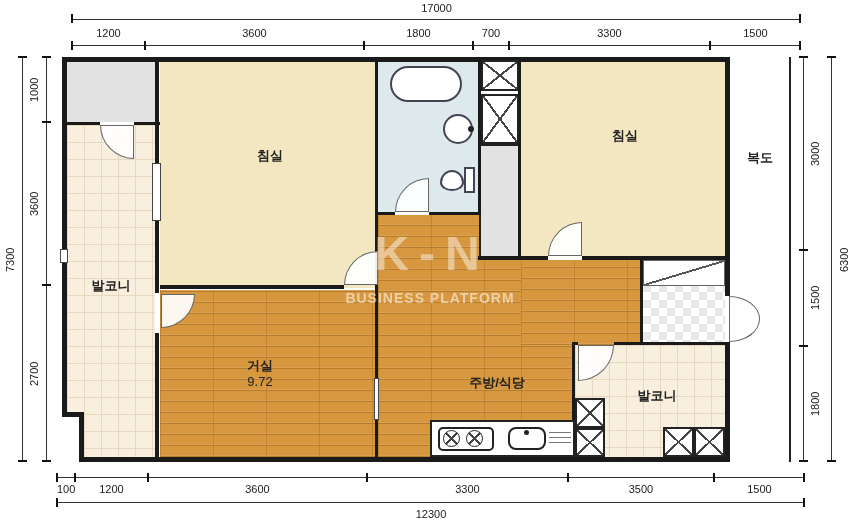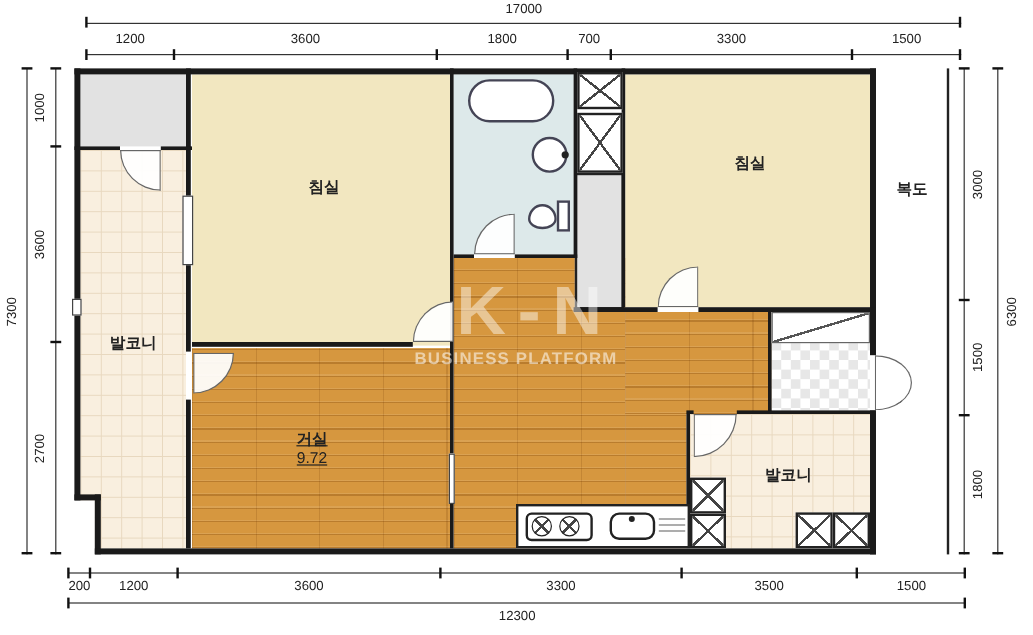--- a/index.html
+++ b/index.html
@@ -61,21 +61,21 @@
 <div class="tv" style="left:799px;top:41px;"></div>
 
 <div class="dl" style="left:57px;top:477px;width:748px;height:1px;"></div>
 <div class="tv" style="left:56px;top:473px;"></div>
 <div class="tv" style="left:74px;top:473px;"></div>
 <div class="tv" style="left:147px;top:473px;"></div>
 <div class="tv" style="left:366px;top:473px;"></div>
 <div class="tv" style="left:567px;top:473px;"></div>
 <div class="tv" style="left:713px;top:473px;"></div>
 <div class="tv" style="left:803px;top:473px;"></div>
-<div class="dlh" style="left:57px;top:483px;width:18px;">200</div>
+<div class="dlh" style="left:57px;top:483px;width:18px;">100</div>
 <div class="dlh" style="left:75px;top:483px;width:73px;">1200</div>
 <div class="dlh" style="left:148px;top:483px;width:219px;">3600</div>
 <div class="dlh" style="left:367px;top:483px;width:201px;">3300</div>
 <div class="dlh" style="left:568px;top:483px;width:146px;">3500</div>
 <div class="dlh" style="left:714px;top:483px;width:91px;">1500</div>
 <div class="dl" style="left:57px;top:502px;width:748px;height:1px;"></div>
 <div class="tv" style="left:56px;top:498px;"></div>
 <div class="tv" style="left:803px;top:498px;"></div>
 <div class="dlh" style="left:57px;top:508px;width:748px;">12300</div>
 
@@ -180,24 +180,25 @@
 <div class="xbox" style="left:575px;top:428px;width:30px;height:29px;"></div>
 <div class="xbox" style="left:663px;top:427px;width:31px;height:30px;"></div>
 <div class="xbox" style="left:694px;top:427px;width:31px;height:30px;"></div>
 
 <div class="rlabel" style="left:210px;top:148px;width:120px;">
   <div>침실</div>
 </div>
 <div class="rlabel" style="left:565px;top:128px;width:120px;">
   <div>침실</div>
 </div>
-<div class="rlabel" style="left:200px;top:358px;width:120px;text-decoration:underline;">
+<div class="rlabel" style="left:200px;top:358px;width:120px;">
   <div>거실</div>
   <div class="rarea">9.72</div>
 </div>
 <div class="rlabel" style="left:432px;top:375px;width:130px;">
+  <div>주방/식당</div>
 </div>
 <div class="rlabel" style="left:66px;top:278px;width:90px;">발코니</div>
 <div class="rlabel" style="left:612px;top:388px;width:90px;">발코니</div>
 <div class="rlabel" style="left:731px;top:150px;width:58px;">복도</div>
 
-<div class="wm" style="left:316px;top:226px;width:260px;font-size:57px;letter-spacing:10px;color:rgba(255,255,255,.45);">K-N</div>
+<div class="wm" style="left:302px;top:226px;width:260px;font-size:48px;letter-spacing:10px;color:rgba(255,255,255,.45);">K-N</div>
 <div class="wm" style="left:290px;top:290px;width:280px;font-size:14px;letter-spacing:1px;">BUSINESS PLATFORM</div>
 
 </body></html>

